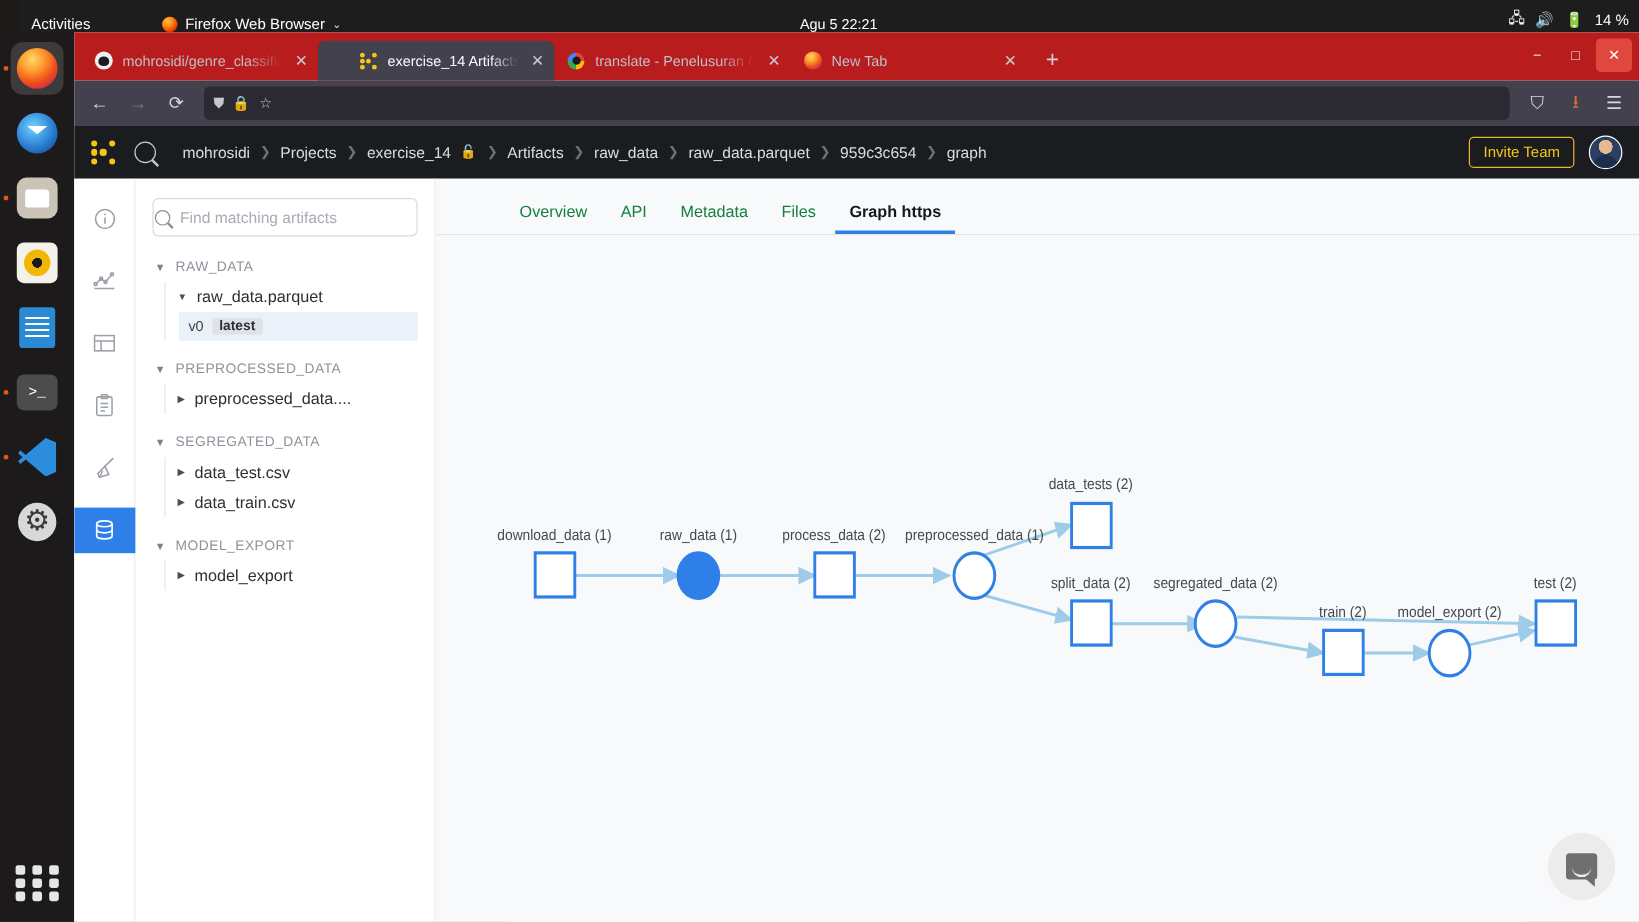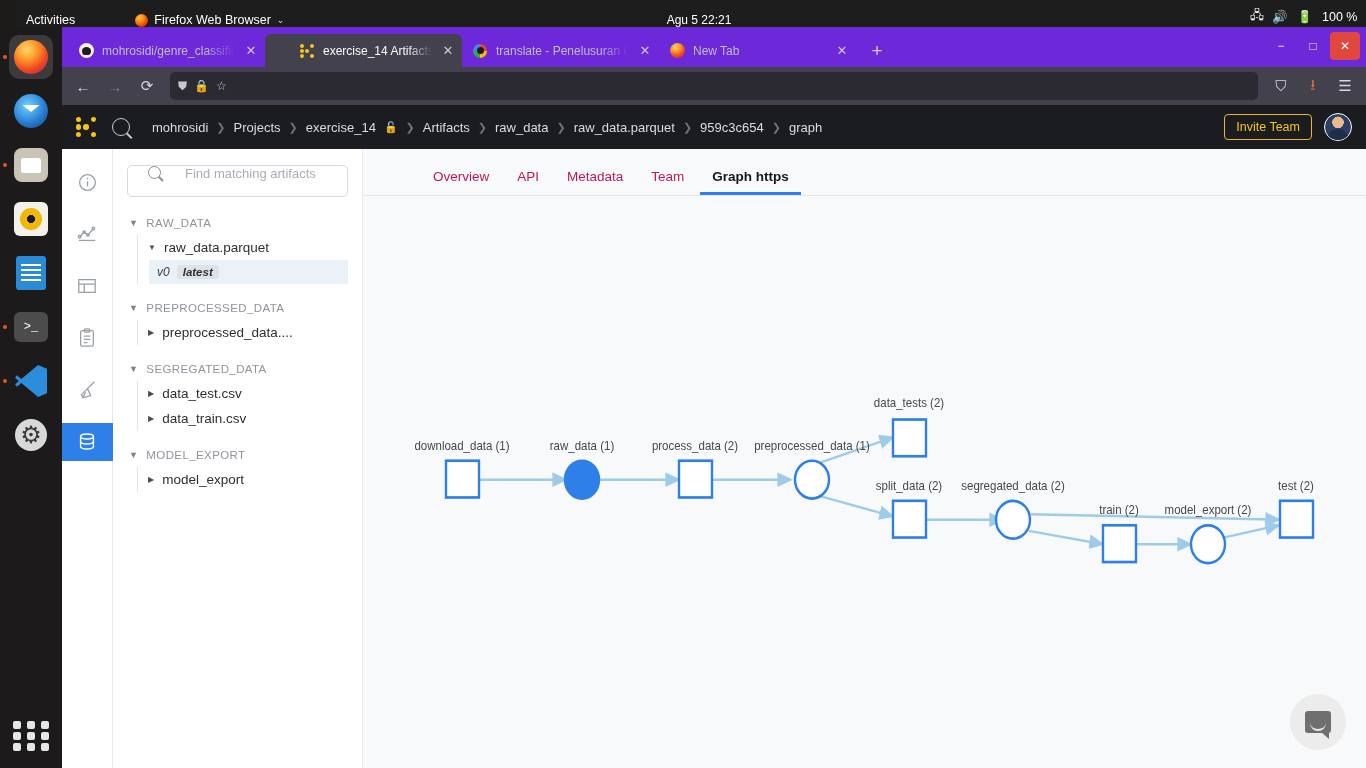--- a/index.html
+++ b/index.html
@@ -86,21 +86,21 @@
     align-content: center; justify-items: center;
   }
   #dock-apps i { width: 8px; height: 8px; border-radius: 2px; background: #e6e6e6; display:block; }
 
   
   #firefox {
     position: absolute; left: 62px; top: 27px; width: 1304px; height: 741px;
     background: #fff; display: flex; flex-direction: column;
   }
   #tabstrip {
-    height: 40px; background: #6d28d9; display: flex; align-items: flex-end;
+    height: 40px; background: #b91c1c; display: flex; align-items: flex-end;
     padding: 0 6px; position: relative;
   }
   .tab {
     height: 33px; width: 197px; display: flex; align-items: center; gap: 8px;
     padding: 0 6px 0 10px; border-radius: 6px 6px 0 0;
     color: #bfbfc9; font-size: 12px; position: relative;
   }
   .tab.active { background: #42414d; color: #fbfbfe; padding-left: 34px; }
   .tab-title { flex: 1; overflow: hidden; white-space: nowrap;
     -webkit-mask-image: linear-gradient(90deg, #000 78%, transparent 100%);
@@ -145,21 +145,21 @@
     height: 44px; background: #1a1c1f; display:flex; align-items:center;
     gap: 12px; padding: 0 14px; color: #e2e4e8;
   }
   #wb-logo { width:20px;height:20px;display:grid;grid-template-columns:repeat(3,1fr);
     grid-template-rows:repeat(3,1fr); gap:2px; }
   #wb-logo i { background:#f5c518; border-radius:50%; display:block; }
   #wb-logo i.dim { background:transparent; }
   #wb-search { width:18px;height:18px;border-radius:50%;border:1.6px solid #c7cad0; position:relative; margin-left:4px;}
   #wb-search::after{content:"";position:absolute;right:-4px;bottom:-2px;width:7px;height:1.6px;
     background:#c7cad0; transform:rotate(45deg);}
-  #crumbs { display:flex; align-items:center; gap:8px; font-size:13px; color:#d9dce1; margin-left:10px;}
+  #crumbs { display:flex; align-items:flex-start; gap:8px; font-size:13px; color:#d9dce1; margin-left:10px;}
   .crumb-sep { color:#6d727a; font-size:11px; }
   .crumb { color:#d9dce1; }
   #lock-icon { font-size:11px; color:#cdd1d7; }
   #wb-header-right { margin-left:auto; display:flex; align-items:center; gap:12px; }
   #invite-team {
     border:1px solid #f0b429; color:#f5c518; font-size:12.5px;
     padding: 5px 11px; border-radius:4px; background:transparent;
   }
   #avatar { width:28px;height:28px;border-radius:50%;
     background: radial-gradient(circle at 50% 32%, #e8b98f 0 26%, transparent 27%),
@@ -171,40 +171,40 @@
   #wb-body { flex:1; display:flex; background:#fff; min-height:0; }
   #wb-nav {
     width: 51px; background:#fff; border-right:1px solid #e8e8e8;
     display:flex; flex-direction:column; align-items:center; padding-top:14px; gap:14px;
   }
   .navicon { width:45px;height:38px;display:flex;align-items:center;justify-content:center; color:#9aa0a6; }
   .navicon.sel { background:#2e80e8; color:#fff; width:51px; }
   #wb-sidebar { width: 250px; background:#fff; border-right:1px solid #e8e8e8; padding: 16px 14px 0 14px; }
   #artifact-search {
     height: 32px; border:1px solid #d8dade; border-radius:5px;
-    display:flex; gap:24px; padding: 0 20px; margin-bottom: 20px;
+    display:flex; align-items:center; gap:8px; padding: 0 1px; margin-bottom: 20px;
   }
   .s-glass { width:13px;height:13px;border-radius:50%;border:1.6px solid #8a9099;position:relative;flex:0 0 auto;}
   .s-glass::after{content:"";position:absolute;right:-4px;bottom:-2px;width:6px;height:1.6px;background:#8a9099;transform:rotate(45deg);}
   #artifact-search span { color:#a7adb5; font-size:13px; }
   .group { margin-bottom: 18px; }
   .group-head { display:flex; align-items:center; gap:8px; color:#8e949c;
     font-size:11.5px; letter-spacing:.4px; font-weight:400; padding-left:2px; }
   .caret-down { font-size:9px; color:#7d838b; }
   .group-items { margin-left: 10px; border-left: 1px solid #e4e6e9; padding-left: 0; margin-top: 6px; }
   .art-item { display:flex; align-items:center; gap:8px; padding: 5px 0 5px 10px; font-size:13.5px; color:#2b2f33; }
   .caret-right { font-size:8px; color:#4a4f55; }
   .caret-open { font-size:8px; color:#4a4f55; }
-  .ver-row { background:#eaf1f8; margin-left:11px; padding: 5px 8px; display:flex; align-items:center; gap:7px;font-style:italic; }
+  .ver-row { background:#eaf1f8; margin-left:11px; padding: 5px 8px; display:flex; align-items:center; gap:7px; }
   .ver-num { font-size:12px; color:#3d434a; }
   .ver-tag { background:#dfe3e8; color:#2b2f33; font-size:11.5px; padding:1px 6px; border-radius:3px; font-weight:600; }
 
   #wb-main { flex:1; background:#f8f9fa; position:relative; overflow:hidden; }
   #tabs { display:flex; gap:4px; padding: 14px 0 0 58px; border-bottom:1px solid #e3e5e8; }
-  .tabitem { padding: 6px 12px 11px 12px; font-size:13.5px; color:#be185d; }
+  .tabitem { padding: 6px 12px 11px 12px; font-size:13.5px; color:#15803d; }
   .tabitem.active { color:#15181c; font-weight:700; box-shadow: inset 0 -3px 0 #2e80e8; }
   #explode-row { display:flex; align-items:center; gap:16px; padding: 22px 0 0 38px; }
   #explode-toggle { width:38px; height:20px; border-radius:10px; background:#e2e4e8; position:relative; }
   #explode-toggle::after{content:"";position:absolute;left:2px;top:2px;width:16px;height:16px;border-radius:50%;
     background:#fff; box-shadow:0 1px 2px rgba(0,0,0,.25);}
   #explode-label { font-size:14px; color:#2b3038; }
 
   #graph { position:absolute; left:0; top:0; width:100%; height:100%; pointer-events:none; }
   .nlabel { font-family:"Liberation Sans", sans-serif; font-size:11.5px; fill:#44494f; }
 
@@ -226,21 +226,21 @@
   <span id="gnome-app">
     <span class="ff-logo-sm"></span>
     <span>Firefox Web Browser</span>
     <span class="chev">⌄</span>
   </span>
   <span id="gnome-clock">Agu 5  22:21</span>
   <span id="gnome-right">
     <span>🖧</span>
     <span>🔊</span>
     <span>🔋</span>
-    <span>100 %</span>
+    <span>14 %</span>
     <span class="chev">⌄</span>
   </span>
 </div>
 
 <div id="dock">
   <div class="dock-item active">
     <span class="dock-dot"></span>
     <span class="ic-firefox"></span>
   </div>
   <div class="dock-item">
@@ -494,21 +494,21 @@
           </div>
         </div>
       </div>
     </div>
 
     <div id="wb-main">
       <div id="tabs">
         <div class="tabitem">Overview</div>
         <div class="tabitem">API</div>
         <div class="tabitem">Metadata</div>
-        <div class="tabitem">Team</div>
+        <div class="tabitem">Files</div>
         <div class="tabitem active">Graph https</div>
       </div>
 
 
       <svg id="graph" viewBox="0 0 1003 556" preserveAspectRatio="none">
         <defs>
           <marker id="arw" markerWidth="7" markerHeight="7" refX="6.2" refY="3" orient="auto">
             <path d="M0 0 L7 3 L0 6 z" fill="#9ecbe8"></path>
           </marker>
         </defs>

